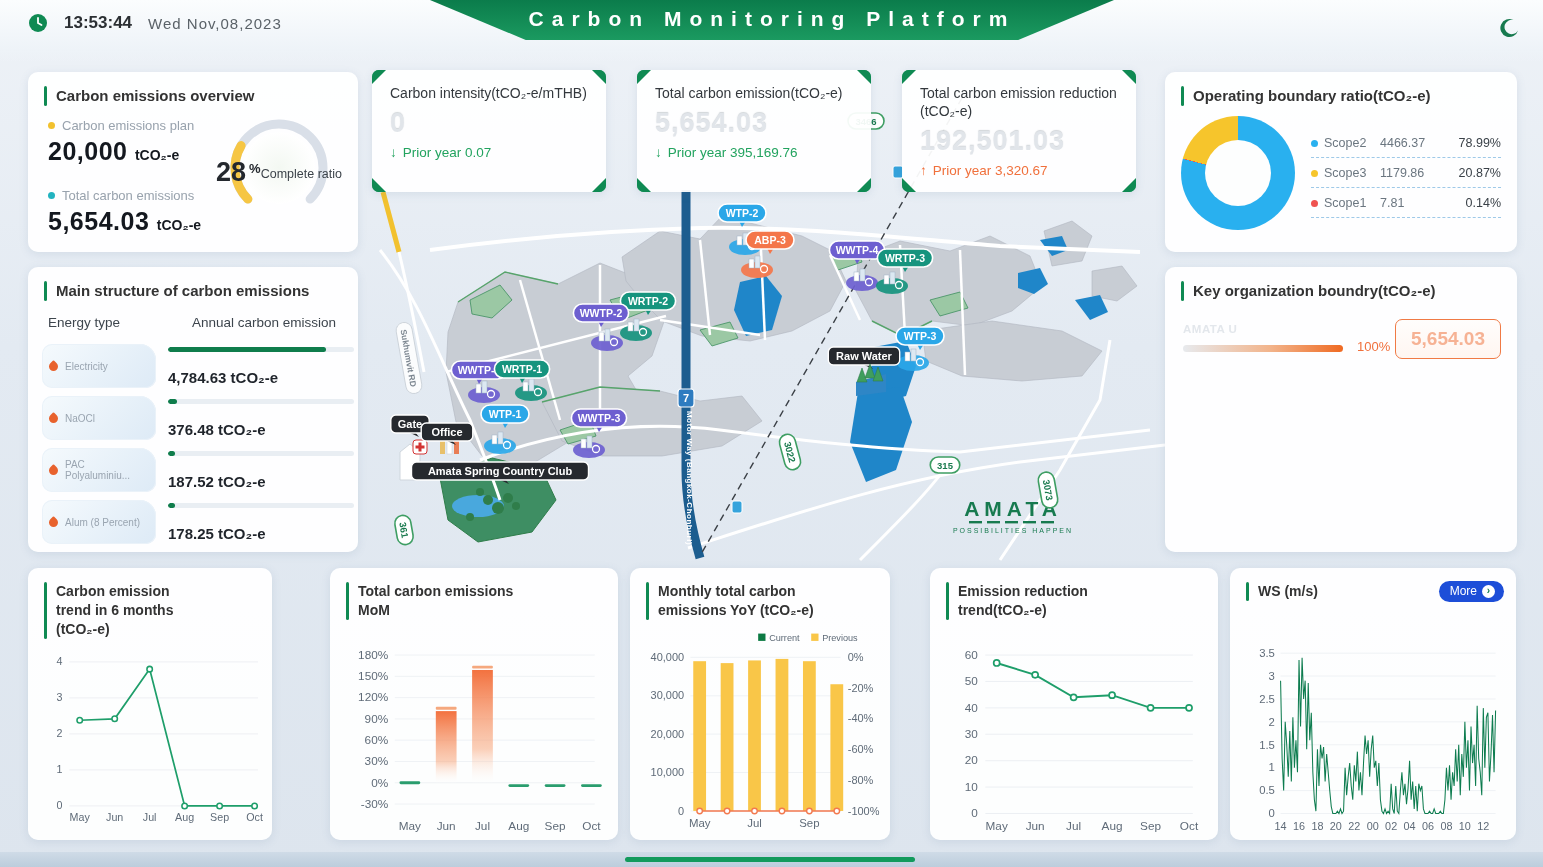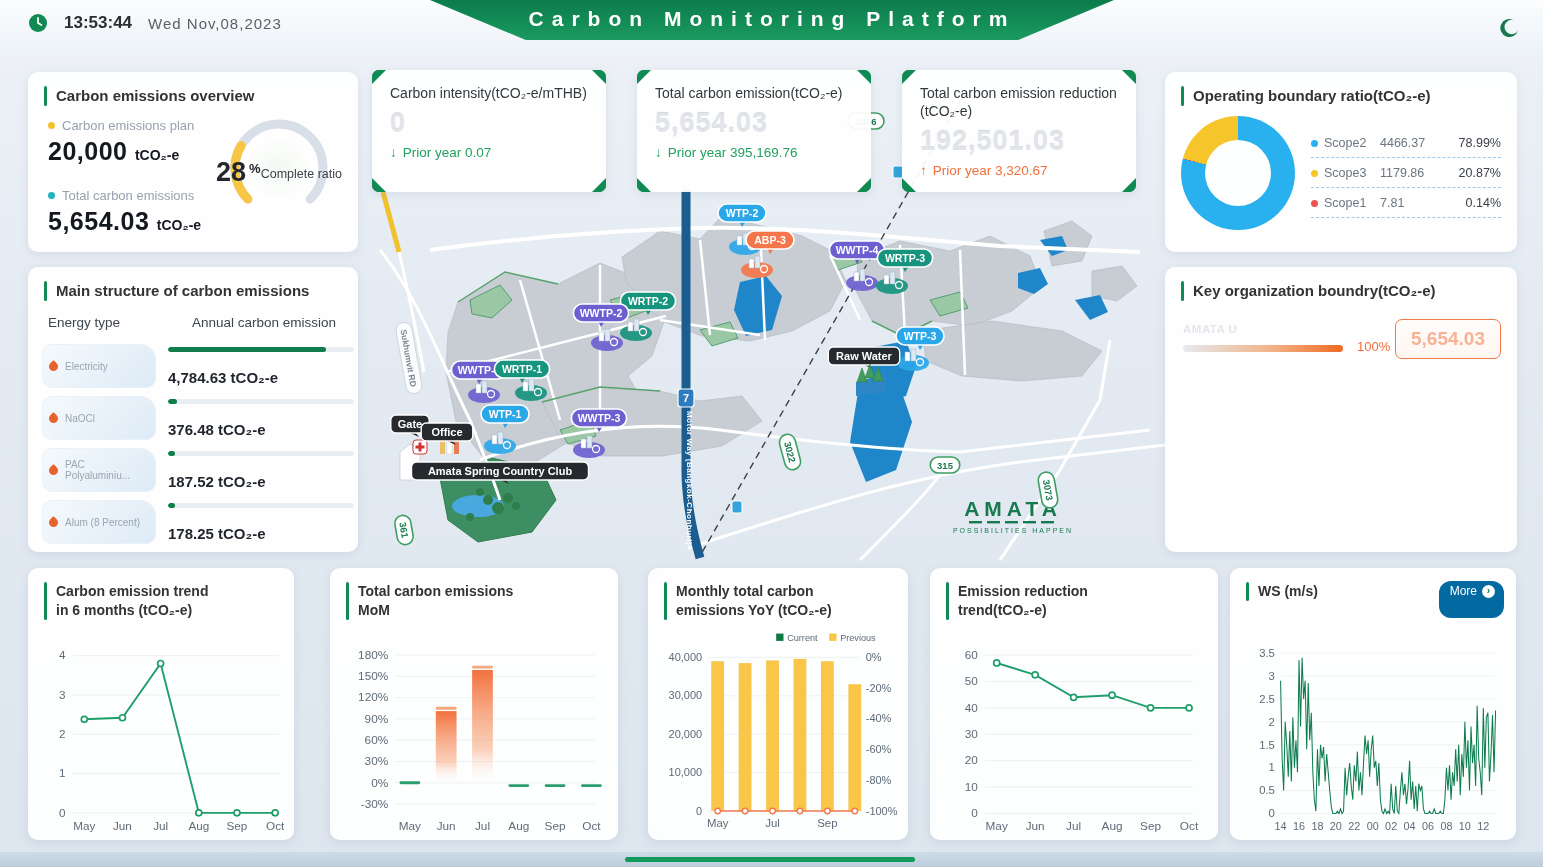--- a/index.html
+++ b/index.html
@@ -75,29 +75,29 @@
   #card-org{left:1165px;top:267px;width:352px;height:285px}
   .org-label{position:absolute;left:18px;top:56px;font-size:11.5px;font-weight:bold;color:#e3e7ec;letter-spacing:.5px}
   .org-bar{position:absolute;left:18px;top:78px;width:160px;height:7px;border-radius:4px;
            background:linear-gradient(90deg,#e7eaee,#f2b38a 55%,#ef6a22)}
   .org-pct{position:absolute;left:192px;top:72px;font-size:13px;color:#f0703c}
   .org-valuebox{position:absolute;right:16px;top:52px;width:104px;height:38px;border:1.5px solid #f07a45;border-radius:7px;
                 display:flex;align-items:center;justify-content:center;font-size:19px;font-weight:bold;color:#f6b294;
                 background:linear-gradient(180deg,#fffdfc,#fff6f1)}
   
   .bcard{top:568px;height:272px}
-  #chart-card-1{left:28px;width:266px}
+  #chart-card-1{left:28px;width:244px}
   #chart-card-2{left:330px;width:288px}
-  #chart-card-3{left:648px;width:260px}
+  #chart-card-3{left:630px;width:260px}
   #chart-card-4{left:930px;width:288px}
   #chart-card-5{left:1230px;width:286px}
   .bcard .card-title{font-size:14px;padding-right:70px}
   .chart-svg{position:absolute;left:2px;bottom:2px;width:calc(100% - 4px);height:215px}
-  .more-btn{position:absolute;right:12px;top:13px;background:#0369a1;color:#fff;font-size:12px;border-radius:12px;
-            padding:3px 9px 20px 11px;display:flex;align-items:center;gap:5px;cursor:pointer}
+  .more-btn{position:absolute;right:12px;top:13px;background:#1d4ed8;color:#fff;font-size:12px;border-radius:12px;
+            padding:3px 9px 4px 11px;display:flex;align-items:center;gap:5px;cursor:pointer}
   .more-circ{display:inline-flex;width:13px;height:13px;border-radius:50%;background:#fff;color:#0e7d4b;
              font-size:10px;font-weight:bold;align-items:center;justify-content:center;line-height:1}
   
   #map-svg{position:absolute;left:360px;top:95px;width:805px;height:470px;z-index:1}
   
   .footer{position:absolute;left:0;right:0;bottom:0;height:15px;background:linear-gradient(180deg,#cfdbe7,#bccddc)}
   .footer-green{position:absolute;left:625px;bottom:5px;width:290px;height:5px;background:#129a5c;border-radius:3px}
   svg text{font-family:"Liberation Sans",sans-serif}
 </style>
 </head>

